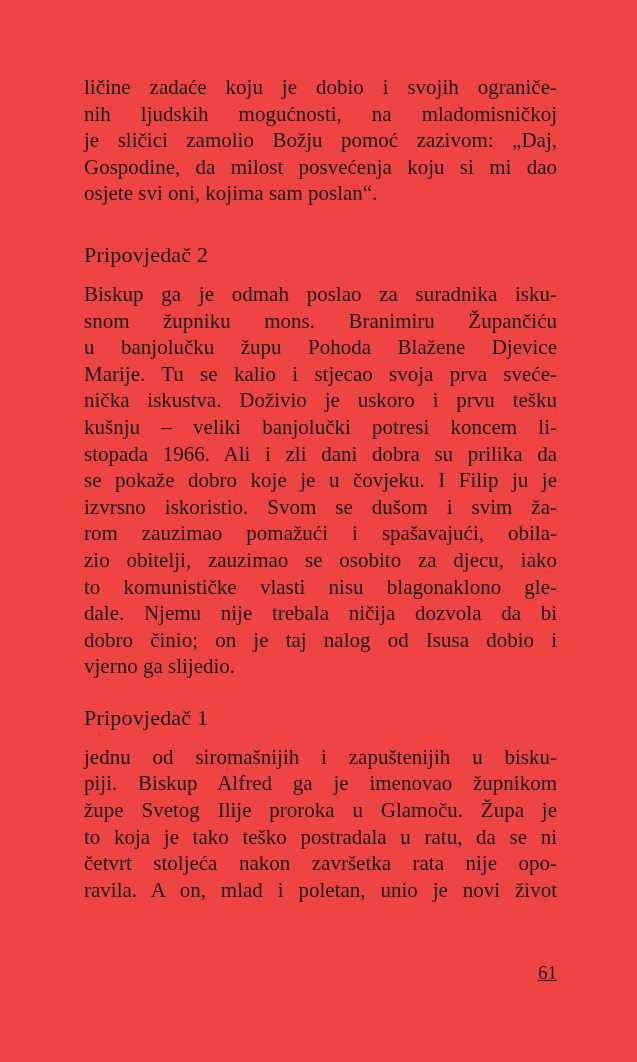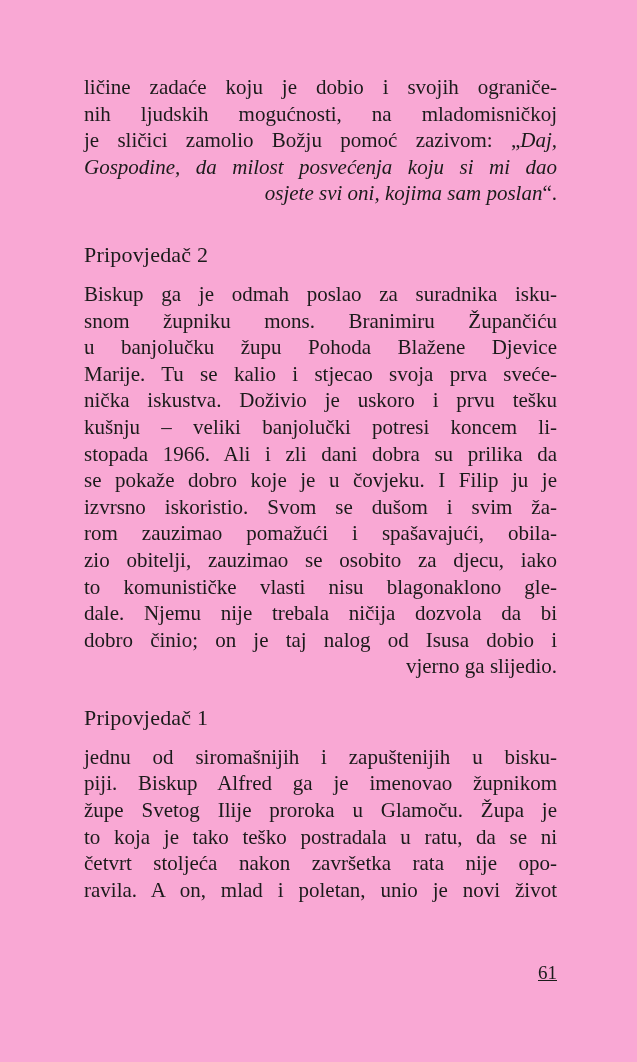--- a/index.html
+++ b/index.html
@@ -11,45 +11,44 @@
     height: 1062px;
     background: #ffffff;
     position: relative;
     overflow: hidden;
     font-family: "Liberation Serif", "DejaVu Serif", serif;
     color: #1b1b1b;
   }
   .page {
     position: absolute;
     inset: 0;
-    background: #f9a8d4;
+    background: #ef4444;
   }
   .text-block {
     position: absolute;
     left: 84px;
     top: 74px;
     width: 473px;
     font-size: 21px;
     line-height: 26.6px;
   }
   .para {
     margin: 0;
     padding: 0;
   }
   .line {
     display: block;
-    text-align: right;
+    text-align: left;
     white-space: normal;
   }
   .line.j {
     text-align: justify;
     text-align-last: justify;
   }
   .line .it {
-    font-style: italic;
   }
   .heading {
     font-weight: normal;
     font-size: 22px;
     line-height: 28px;
     margin: 34px 0 12px 0;
     letter-spacing: 0.2px;
   }
   .heading.h1 {
     margin-top: 24px;

